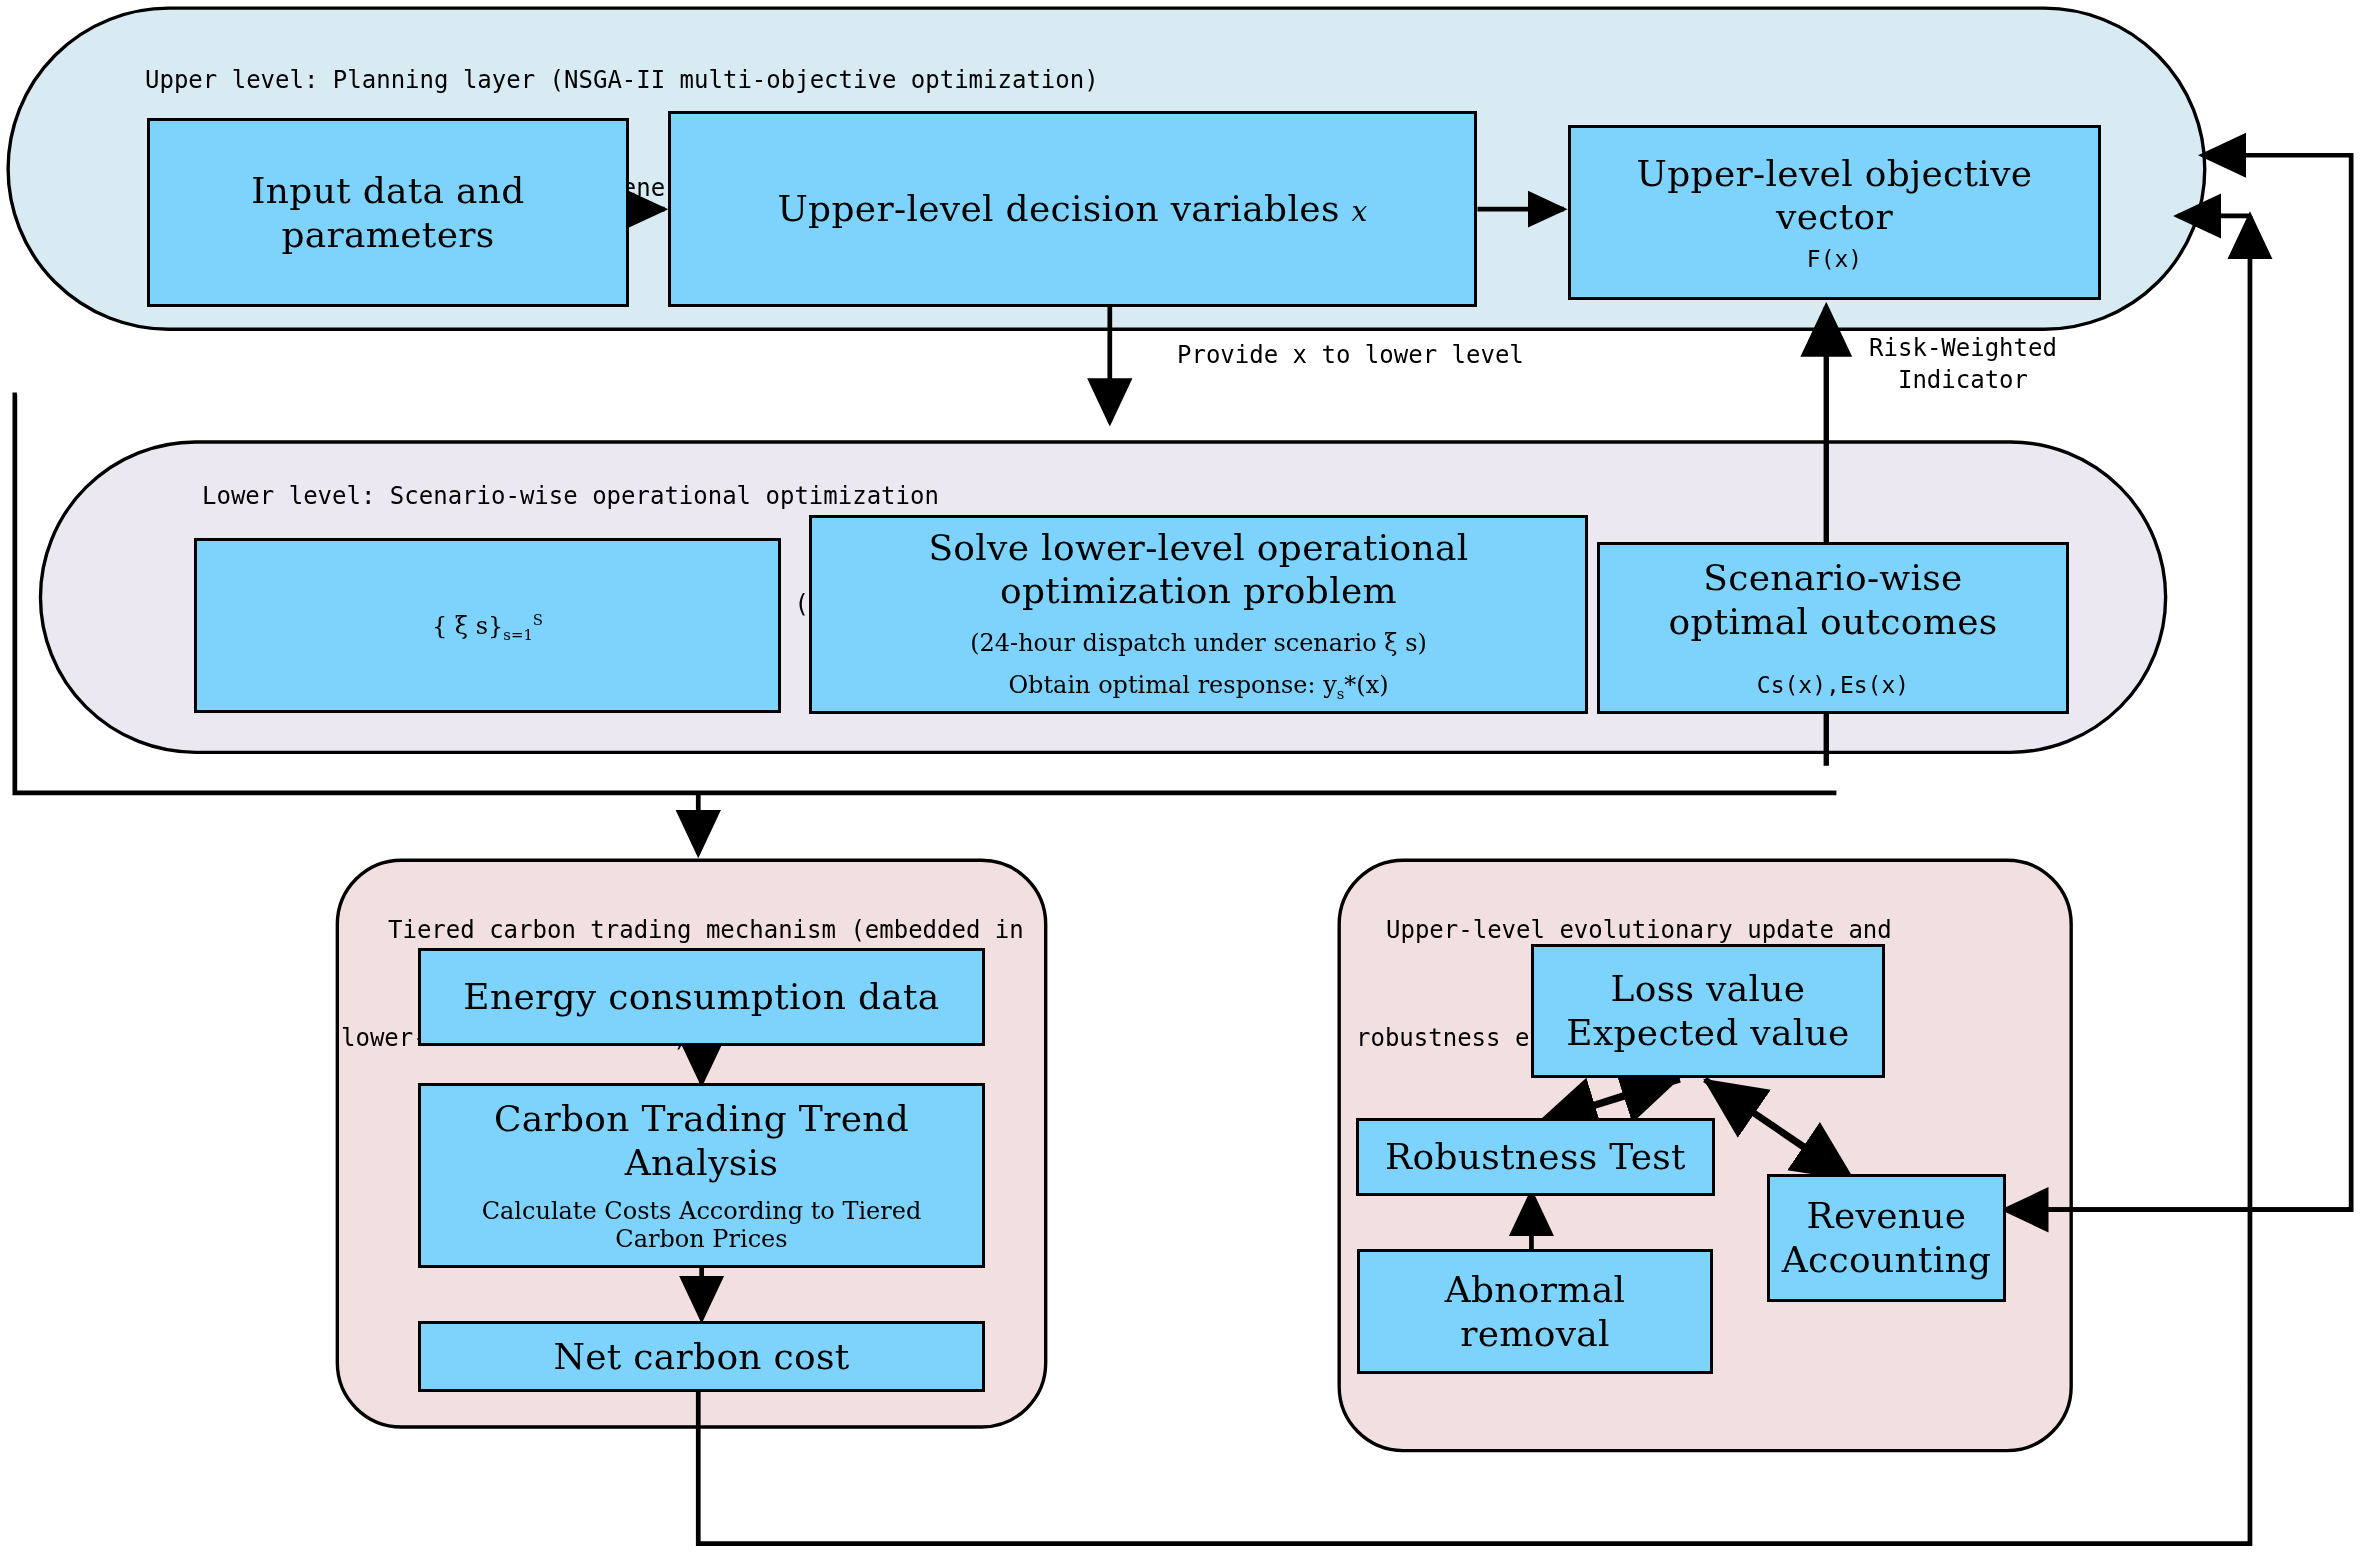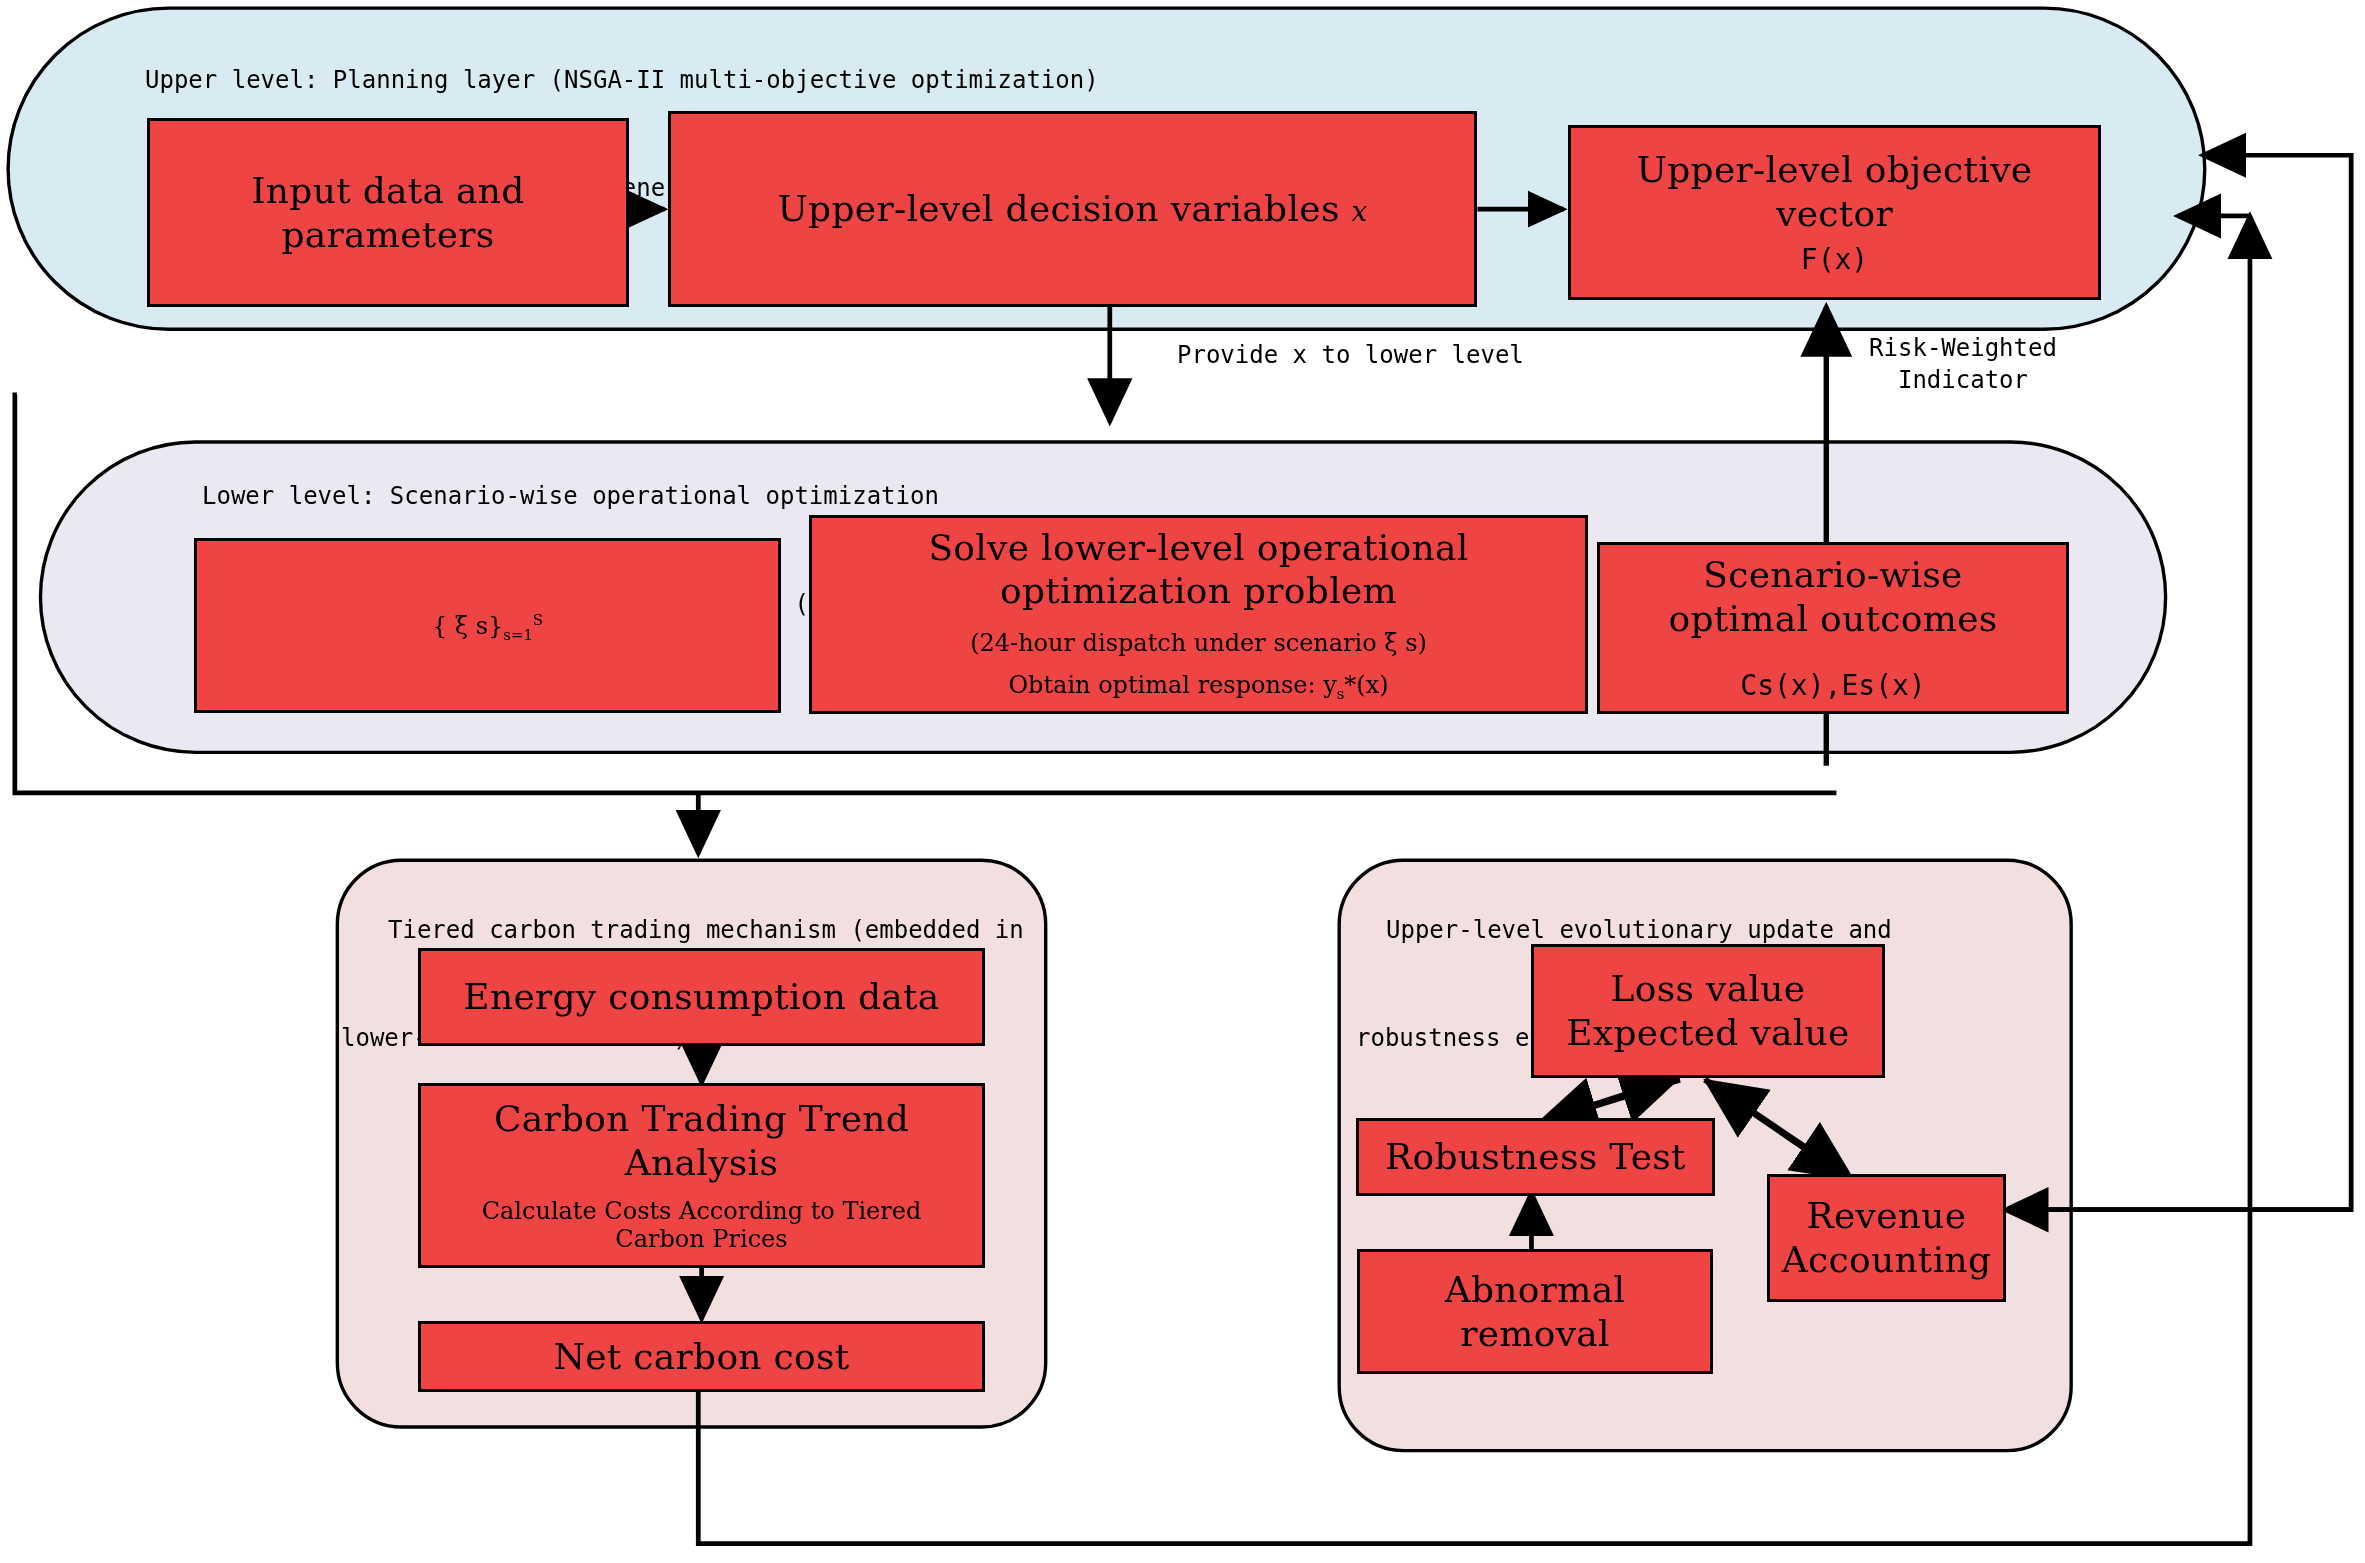--- a/index.html
+++ b/index.html
@@ -1,23 +1,23 @@
 <!DOCTYPE html>
 <html style="font-size:10.8px"><head>
 <meta charset="utf-8">
 <style>
   html,body{margin:0;padding:0;background:#ffffff;}
   #stage{position:relative;width:2366px;height:1564px;background:#ffffff;
          font-family:"DejaVu Serif", serif;overflow:hidden;}
   svg.layer{position:absolute;left:0;top:0;width:2366px;height:1564px;}
   .node{position:absolute;box-sizing:border-box;display:flex;flex-direction:column;
         align-items:center;justify-content:center;text-align:center;color:#000;}
-  .greenbox{background:#ef4444;border:3.4px solid #000;}
+  .greenbox{background:#7dd3fc;border:3.4px solid #000;}
   .t-main{font-size:36px;line-height:1.22;letter-spacing:0.3px;}
-  .t-sub{font-size:28px;line-height:1.25;font-family:"DejaVu Sans Mono",monospace;}
+  .t-sub{font-size:23px;line-height:1.25;font-family:"DejaVu Sans Mono",monospace;}
   .t-sub2{font-size:24px;line-height:1.25;}
   .hdr{position:absolute;font-size:24px;line-height:1.5;color:#000;text-align:left;
        white-space:pre-line;font-family:"DejaVu Sans Mono",monospace;}
   .edgelabel{position:absolute;font-size:24px;line-height:1.35;color:#000;
              font-family:"DejaVu Sans Mono",monospace;}
   .sup{font-size:0.62em;vertical-align:super;}
   .sub{font-size:0.62em;vertical-align:sub;}
 </style>
 </head>
 <body>

